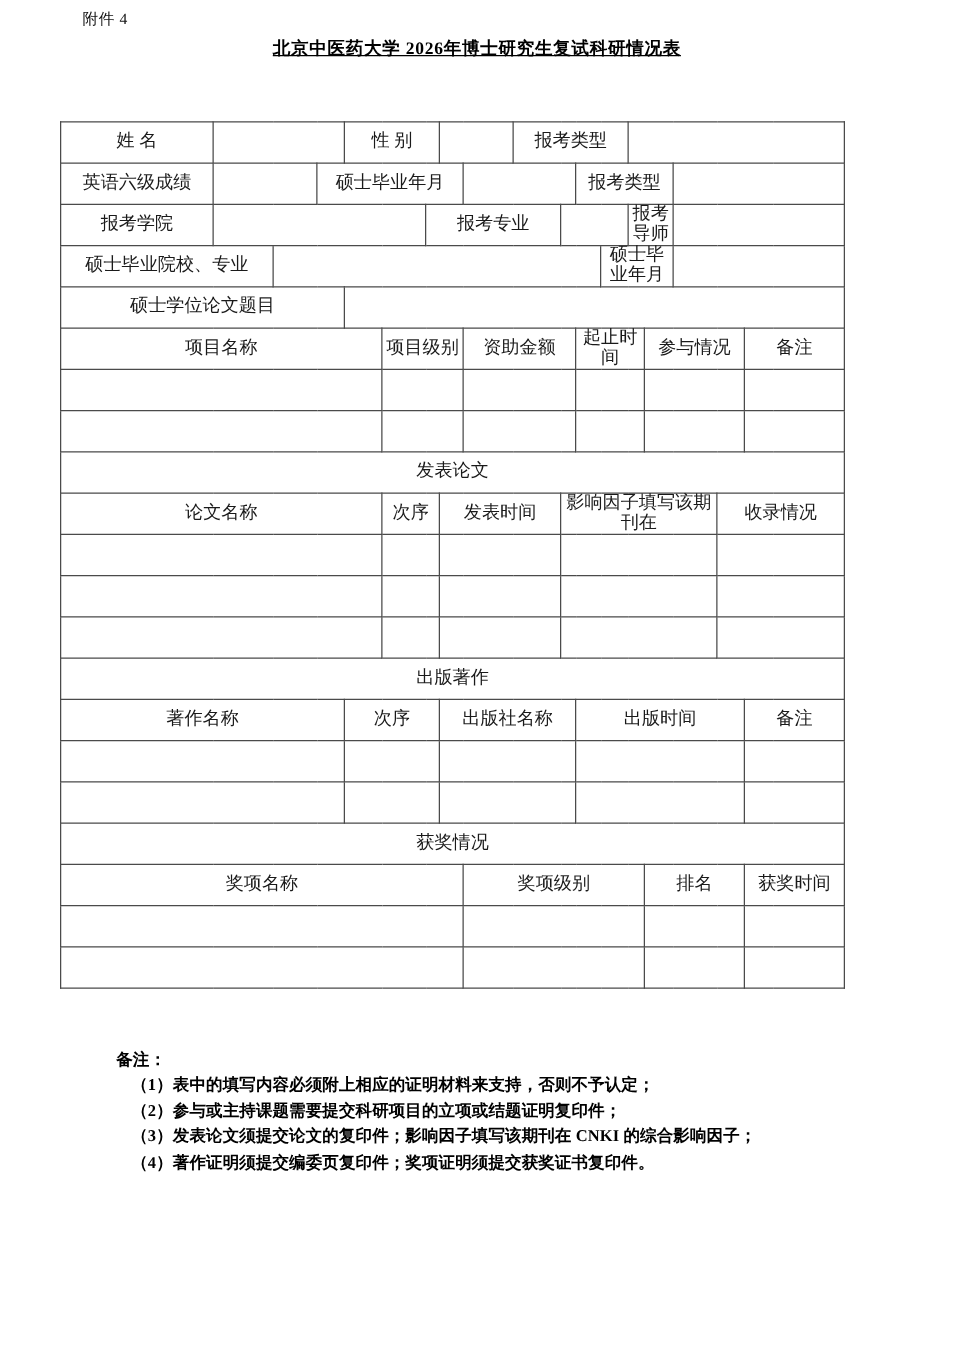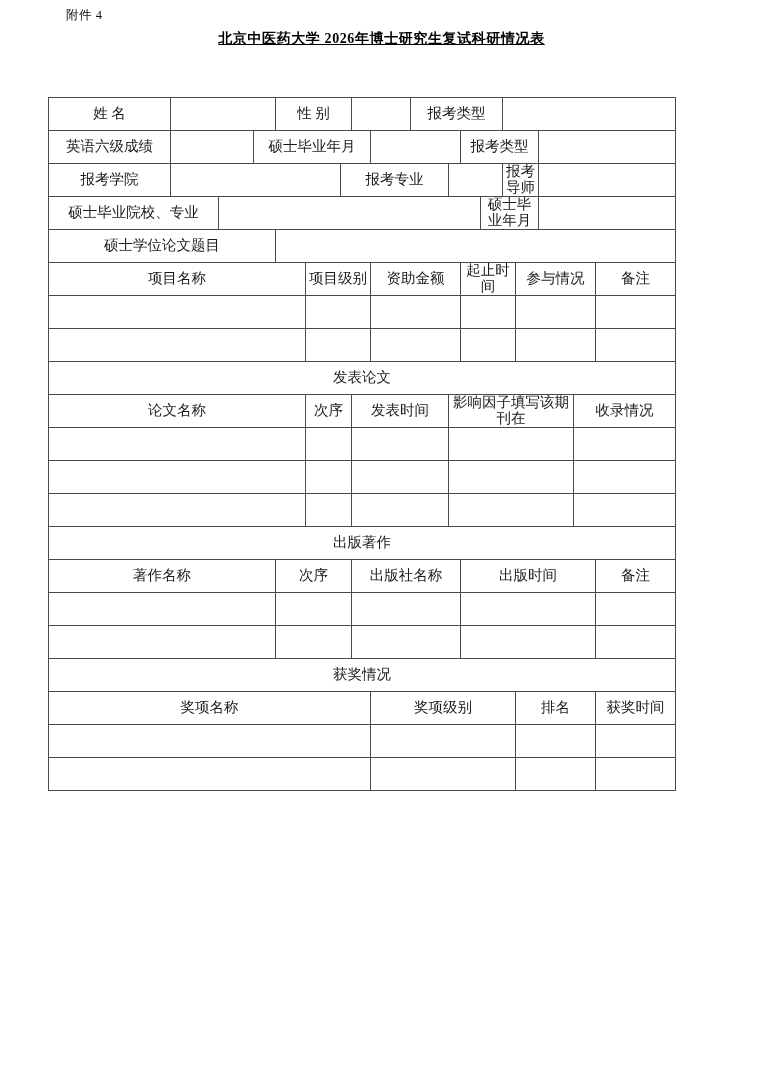--- a/index.html
+++ b/index.html
@@ -267,14 +267,21 @@
       <tr>
         <td colspan="8" class="blank tall"></td>
         <td colspan="6" class="blank tall"></td>
         <td colspan="3" class="blank tall"></td>
         <td colspan="2" class="blank tall"></td>
       </tr>
     </tbody>
       </table>
   </div>
 
+  <div class="notes">
+    <div class="note-title">备注：</div>
+    <div class="note-line">（1）表中的填写内容必须附上相应的证明材料来支持，否则不予认定；</div>
+    <div class="note-line">（2）参与或主持课题需要提交科研项目的立项或结题证明复印件；</div>
+    <div class="note-line">（3）发表论文须提交论文的复印件；影响因子填写该期刊在 CNKI 的综合影响因子；</div>
+    <div class="note-line">（4）著作证明须提交编委页复印件；奖项证明须提交获奖证书复印件。</div>
+  </div>
 
 </div>
 
 </body></html>

